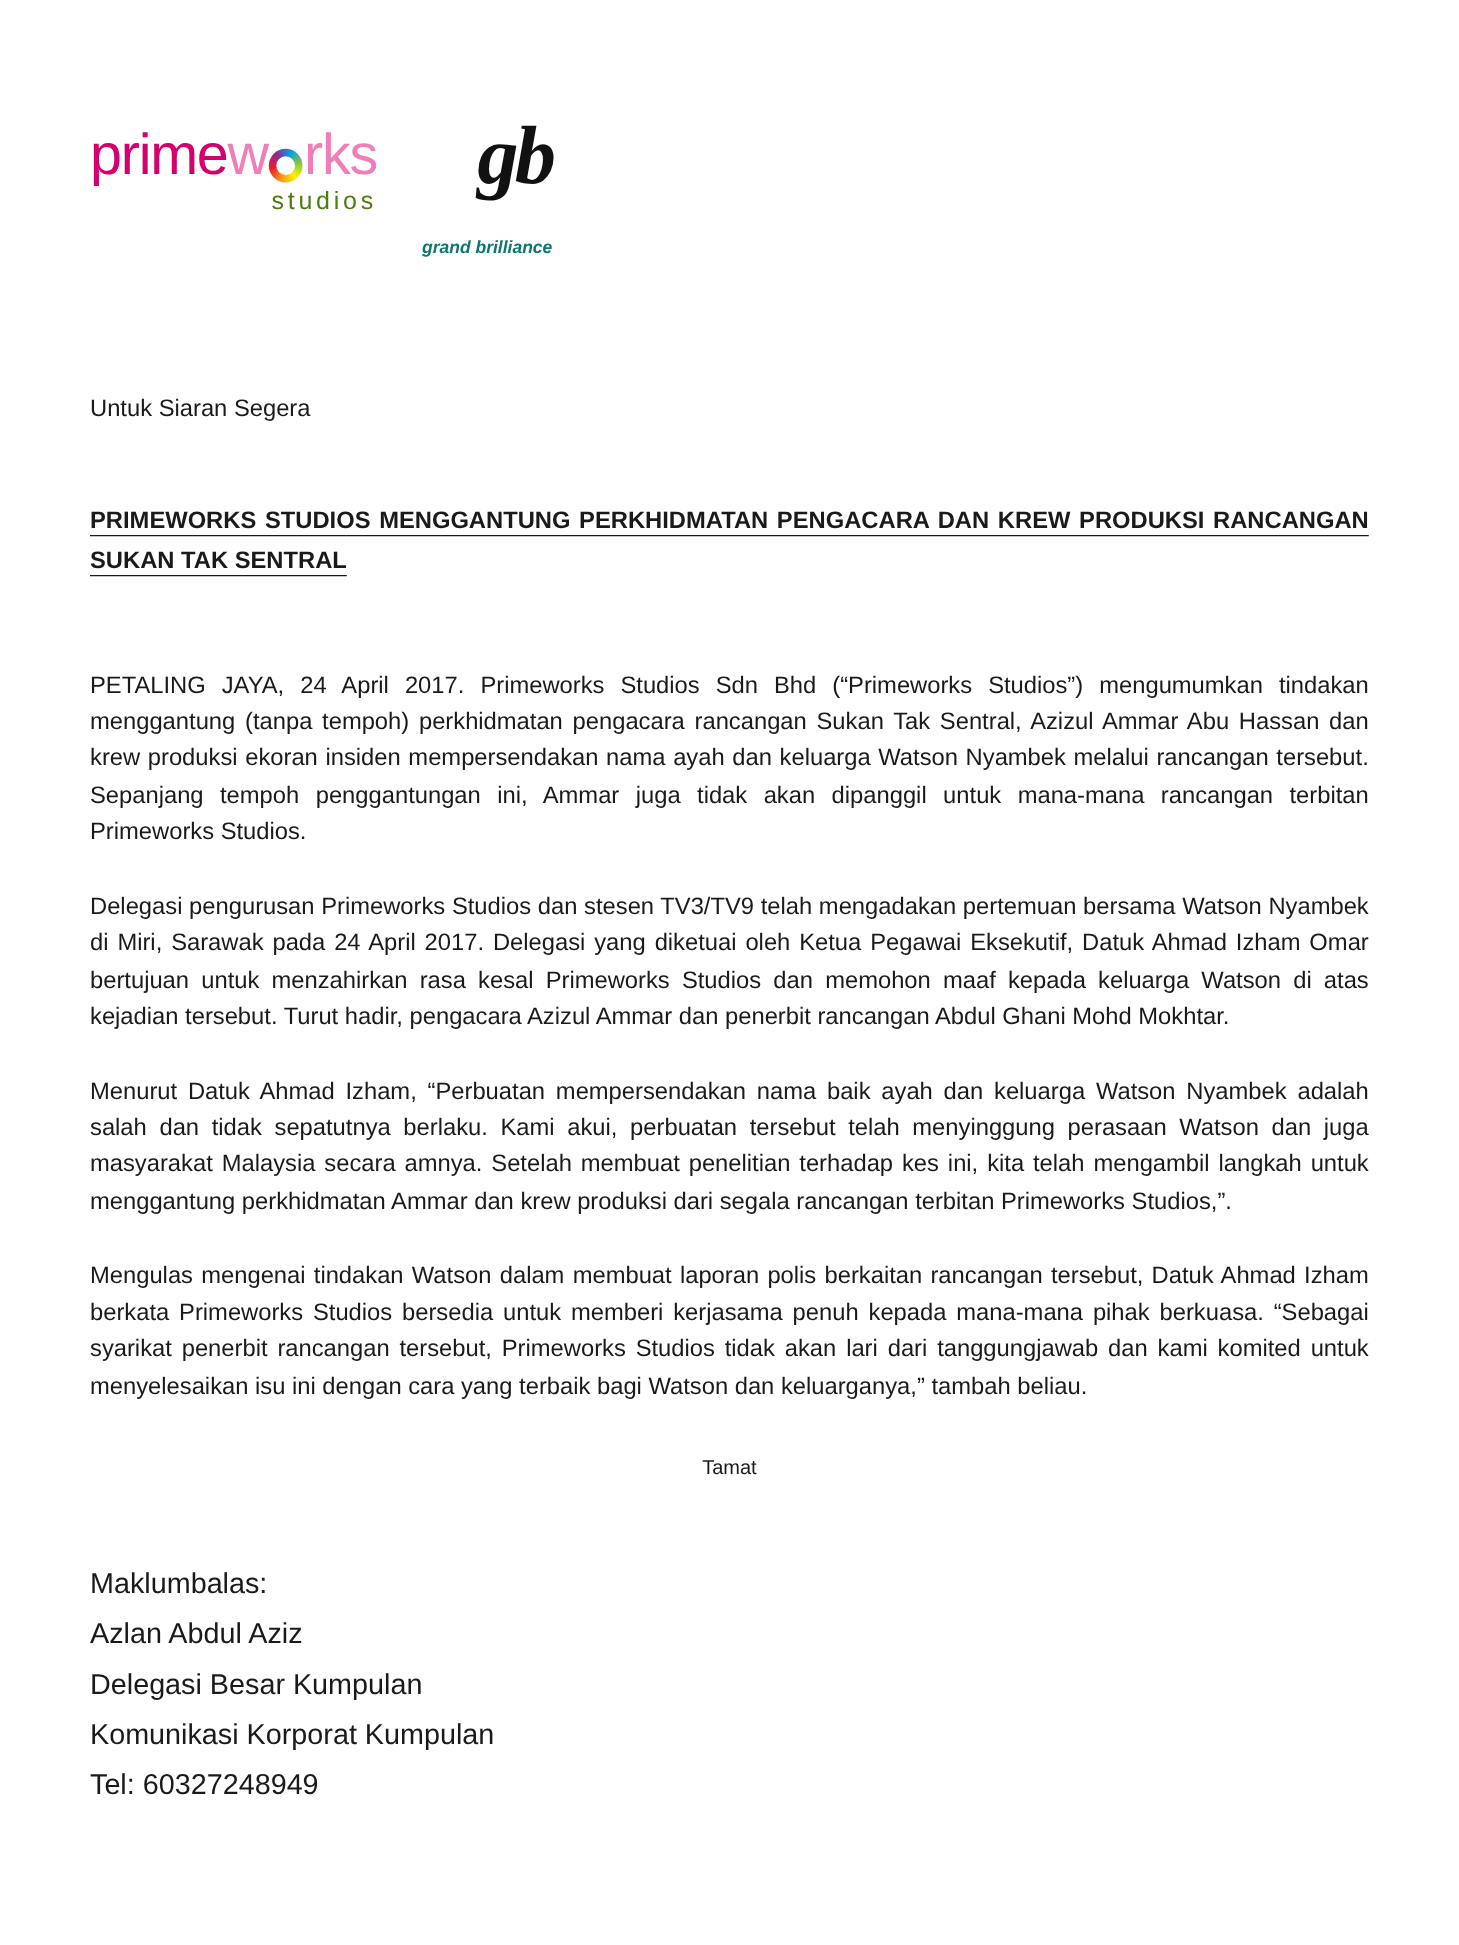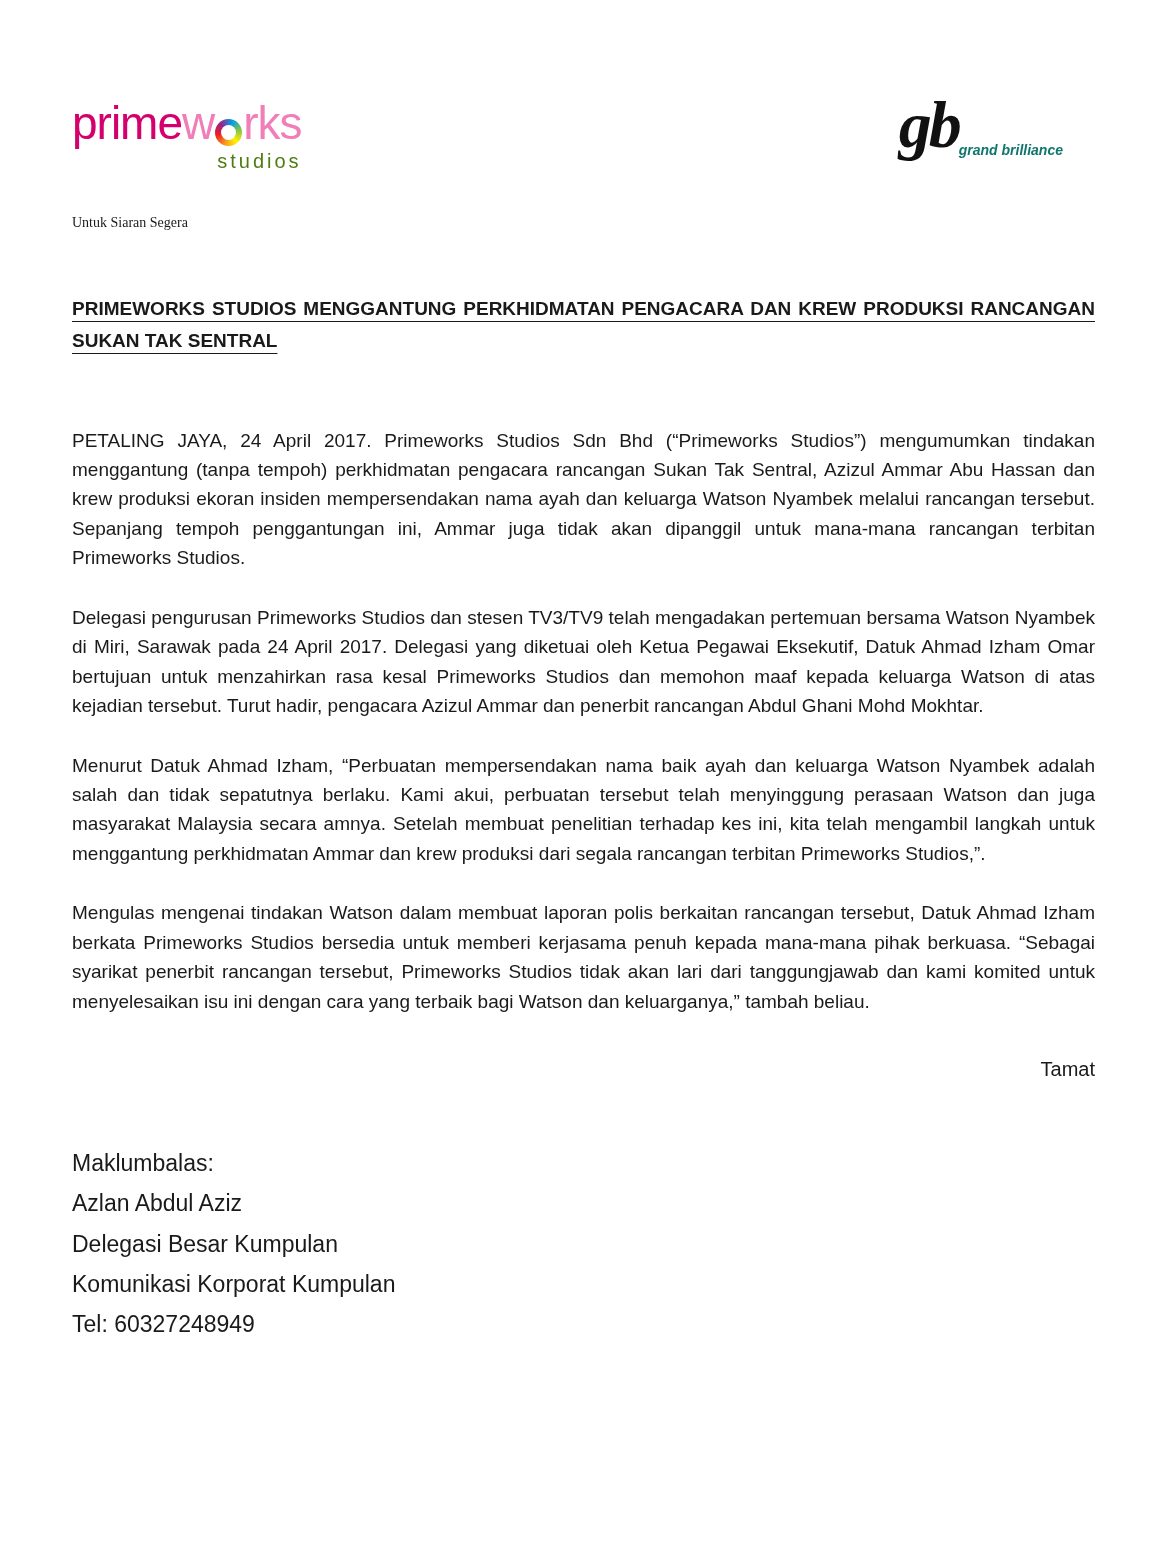--- a/index.html
+++ b/index.html
@@ -19,21 +19,21 @@
   }
   .page {
     padding: 0 72px;
     box-sizing: border-box;
   }
 
   
   .logo-row {
     margin-top: 100px;
     display: flex;
-    justify-content: space-between;
+    justify-content: flex-start;
     align-items: flex-start;
     gap: 36px;
     padding-right: 32px;
   }
   .pw-logo {
     display: flex;
     flex-direction: column;
     align-items: flex-end;
   }
   .pw-word {
@@ -63,23 +63,24 @@
     background: #ffffff;
   }
   .pw-studios {
     font-size: 20px;
     color: #4d7c0f;
     letter-spacing: 3px;
     margin-top: 4px;
   }
   .gb-logo {
     display: flex;
-    flex-direction: row;
+    flex-direction: column;
     align-items: flex-end;
     margin-top: -8px;
+    gap: 29px;
   }
   .gb-mark {
     font-family: "Liberation Serif", serif;
     font-size: 66px;
     font-weight: 700;
     font-style: italic;
     line-height: 1;
     color: #111111;
     letter-spacing: -3px;
   }
@@ -87,23 +88,22 @@
     font-size: 14px;
     font-weight: 700;
     font-style: italic;
     color: #0f766e;
     margin-top: 2px;
     white-space: nowrap;
   }
 
   
   .release-line {
-    margin-top: 42px;
-    font-size: 14px;
-    font-family: Liberation Serif, serif;
+    margin-top: 112px;
+    font-size: 19px;
   }
   .doc-title {
     margin-top: 62px;
     font-size: 19px;
     font-weight: 700;
     line-height: 1.7;
     text-align: justify;
     text-decoration: underline;
     text-underline-offset: 6px;
   }
@@ -114,22 +114,22 @@
     margin: 0 0 30px 0;
   }
   .body-copy p:first-child {
     margin-top: 68px;
   }
   .body-copy p.gap-large {
     margin-top: 20px;
   }
   .tamat {
     margin-top: 42px;
-    font-size: 20px;
-    text-align: right;
+    font-size: 16px;
+    text-align: center;
   }
   .contact {
     margin-top: 62px;
     font-size: 23px;
     line-height: 1.75;
   }
 </style>
 </head>
 <body>
 

